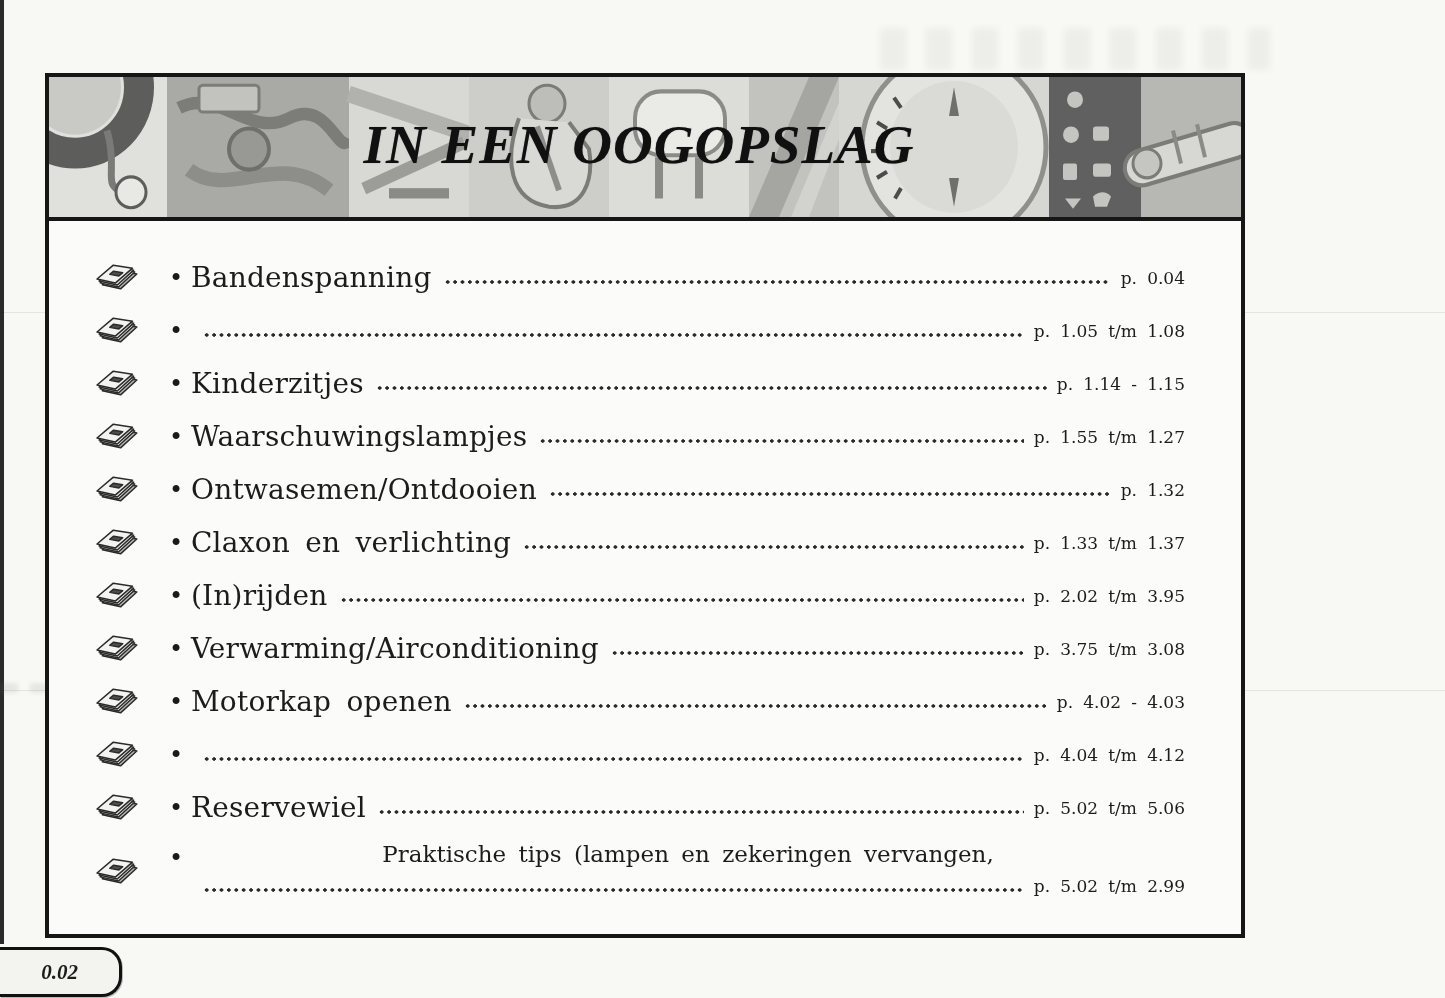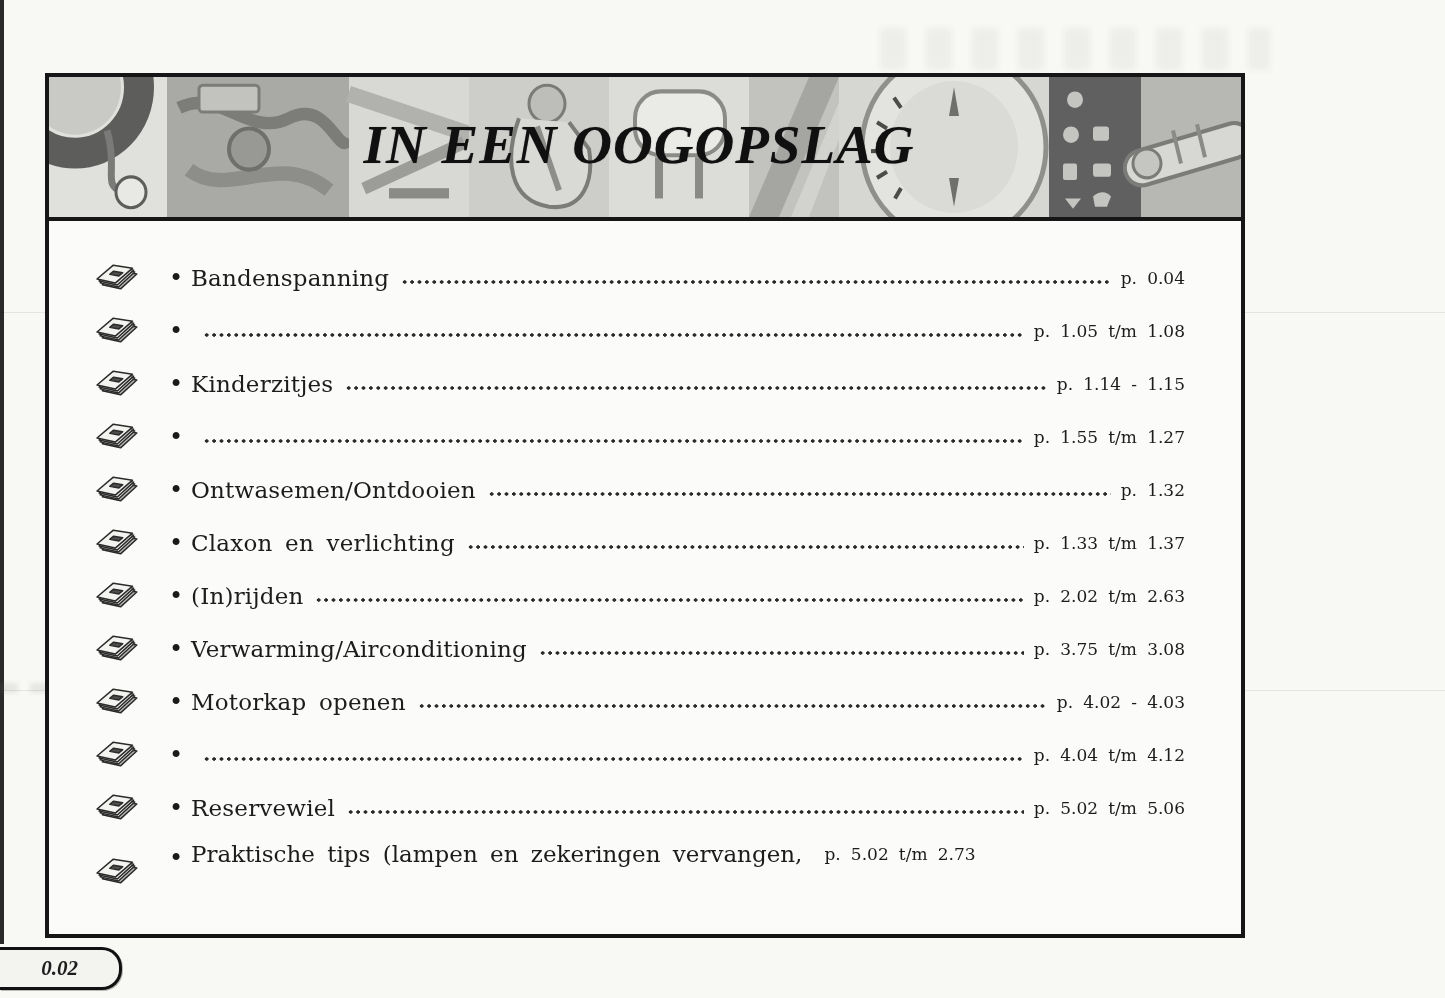--- a/index.html
+++ b/index.html
@@ -40,39 +40,39 @@
     text-shadow:0 0 1px rgba(0,0,0,.4);
     white-space:nowrap;
   }
 
   
   .toc{padding:30px 56px 0 46px;}
   .toc-row{display:flex;align-items:center;height:53px;}
   .icon-book{width:48px;flex:0 0 48px;display:flex;align-items:center;}
   .icon-book svg{width:44px;height:36px;transform:rotate(-3deg);}
   .bullet{flex:0 0 22px;margin-left:26px;font-size:24px;line-height:1;color:#1a1a1a;}
-  .toc-label{font-size:23px;word-spacing:.22em;letter-spacing:.2px;white-space:nowrap;}
+  .toc-label{font-size:28px;word-spacing:.22em;letter-spacing:.2px;white-space:nowrap;}
   .dots{
     flex:1;height:6px;align-self:flex-end;margin:0 10px 19px 12px;
     background-image:radial-gradient(circle, #2a2a2a 1.5px, rgba(0,0,0,0) 1.9px);
     background-size:7.4px 6px;background-repeat:repeat-x;background-position:left bottom;
   }
   .toc-pages{font-size:17px;word-spacing:.28em;white-space:nowrap;}
 
   .toc-row.two-line{height:auto;min-height:80px;align-items:flex-start;padding-top:4px;}
   .toc-row.two-line .icon-book{margin-top:16px;}
   .toc-row.two-line .bullet{margin-top:8px;}
-  .two-line-body{flex:1;display:flex;flex-direction:row;text-align:center;}
+  .two-line-body{flex:1;display:flex;flex-direction:column;text-align:center;}
   .two-line-body .line1{font-size:23px;word-spacing:.22em;line-height:32px;white-space:nowrap;}
   .two-line-body .line2{display:flex;align-items:center;line-height:32px;}
   .two-line-body .line2 .dots{margin-bottom:9px;}
 
   
   .page-badge{
-    position:absolute;left:0;top:947px;width:122px;height:43px;box-sizing:border-box;
+    position:absolute;left:0;top:947px;width:122px;height:50px;box-sizing:border-box;
     border:3px solid #111;border-left:none;border-radius:0 20px 20px 0;
     background:#f3f3f0;display:flex;align-items:center;justify-content:center;
     font-family:"Liberation Serif", serif;font-style:italic;font-weight:700;font-size:21px;
     box-shadow:1px 1px 0 rgba(0,0,0,.25);
   }
 </style>
 </head>
 <body>
 
 <div class="scan-edge"></div>
@@ -210,20 +210,21 @@
         <g stroke="#2b2b2b" stroke-width="1.5" stroke-linejoin="round">
           <path d="M7 24 L25 29 L42 15 L23 11 Z" fill="#b9b9b5"></path>
           <path d="M5 22 L23 27 L40 13 L21 9 Z" fill="#efefec"></path>
           <path d="M4 20 L22 25 L39 11 L20 7 Z" fill="#e2e2de"></path>
           <path d="M2 18 L20 23 L38 9 L19 5 Z" fill="#f3f3f0"></path>
           <path d="M15 14 l9 2 l4 -3 l-9 -2 Z" fill="#4e4e4c"></path>
         </g>
       </svg>
     </span>
     <span class="bullet">•</span>
+    <span class="toc-label">Waarschuwingslampjes</span>
     <span class="dots"></span>
     <span class="toc-pages">p. 1.55 t/m 1.27</span>
   </div>
 
   <div class="toc-row">
     <span class="icon-book">
       <svg viewBox="0 0 44 36">
         <g stroke="#2b2b2b" stroke-width="1.5" stroke-linejoin="round">
           <path d="M7 24 L25 29 L42 15 L23 11 Z" fill="#b9b9b5"></path>
           <path d="M5 22 L23 27 L40 13 L21 9 Z" fill="#efefec"></path>
@@ -265,21 +266,21 @@
           <path d="M5 22 L23 27 L40 13 L21 9 Z" fill="#efefec"></path>
           <path d="M4 20 L22 25 L39 11 L20 7 Z" fill="#e2e2de"></path>
           <path d="M2 18 L20 23 L38 9 L19 5 Z" fill="#f3f3f0"></path>
           <path d="M15 14 l9 2 l4 -3 l-9 -2 Z" fill="#4e4e4c"></path>
         </g>
       </svg>
     </span>
     <span class="bullet">•</span>
     <span class="toc-label">(In)rijden</span>
     <span class="dots"></span>
-    <span class="toc-pages">p. 2.02 t/m 2.63</span>
+    <span class="toc-pages">p. 2.02 t/m 3.95</span>
   </div>
 
   <div class="toc-row">
     <span class="icon-book">
       <svg viewBox="0 0 44 36">
         <g stroke="#2b2b2b" stroke-width="1.5" stroke-linejoin="round">
           <path d="M7 24 L25 29 L42 15 L23 11 Z" fill="#b9b9b5"></path>
           <path d="M5 22 L23 27 L40 13 L21 9 Z" fill="#efefec"></path>
           <path d="M4 20 L22 25 L39 11 L20 7 Z" fill="#e2e2de"></path>
           <path d="M2 18 L20 23 L38 9 L19 5 Z" fill="#f3f3f0"></path>
@@ -356,21 +357,21 @@
           <path d="M2 18 L20 23 L38 9 L19 5 Z" fill="#f3f3f0"></path>
           <path d="M15 14 l9 2 l4 -3 l-9 -2 Z" fill="#4e4e4c"></path>
         </g>
       </svg>
     </span>
     <span class="bullet">•</span>
     <span class="two-line-body">
       <span class="line1">Praktische tips (lampen en zekeringen vervangen,</span>
       <span class="line2">
         <span class="dots"></span>
-        <span class="toc-pages">p. 5.02 t/m 2.73</span>
+        <span class="toc-pages">p. 5.02 t/m 2.99</span>
       </span>
     </span>
   </div>
 </div>
 
 </div>
 
 <div class="page-badge">
   <span>0.02</span>
 </div>

